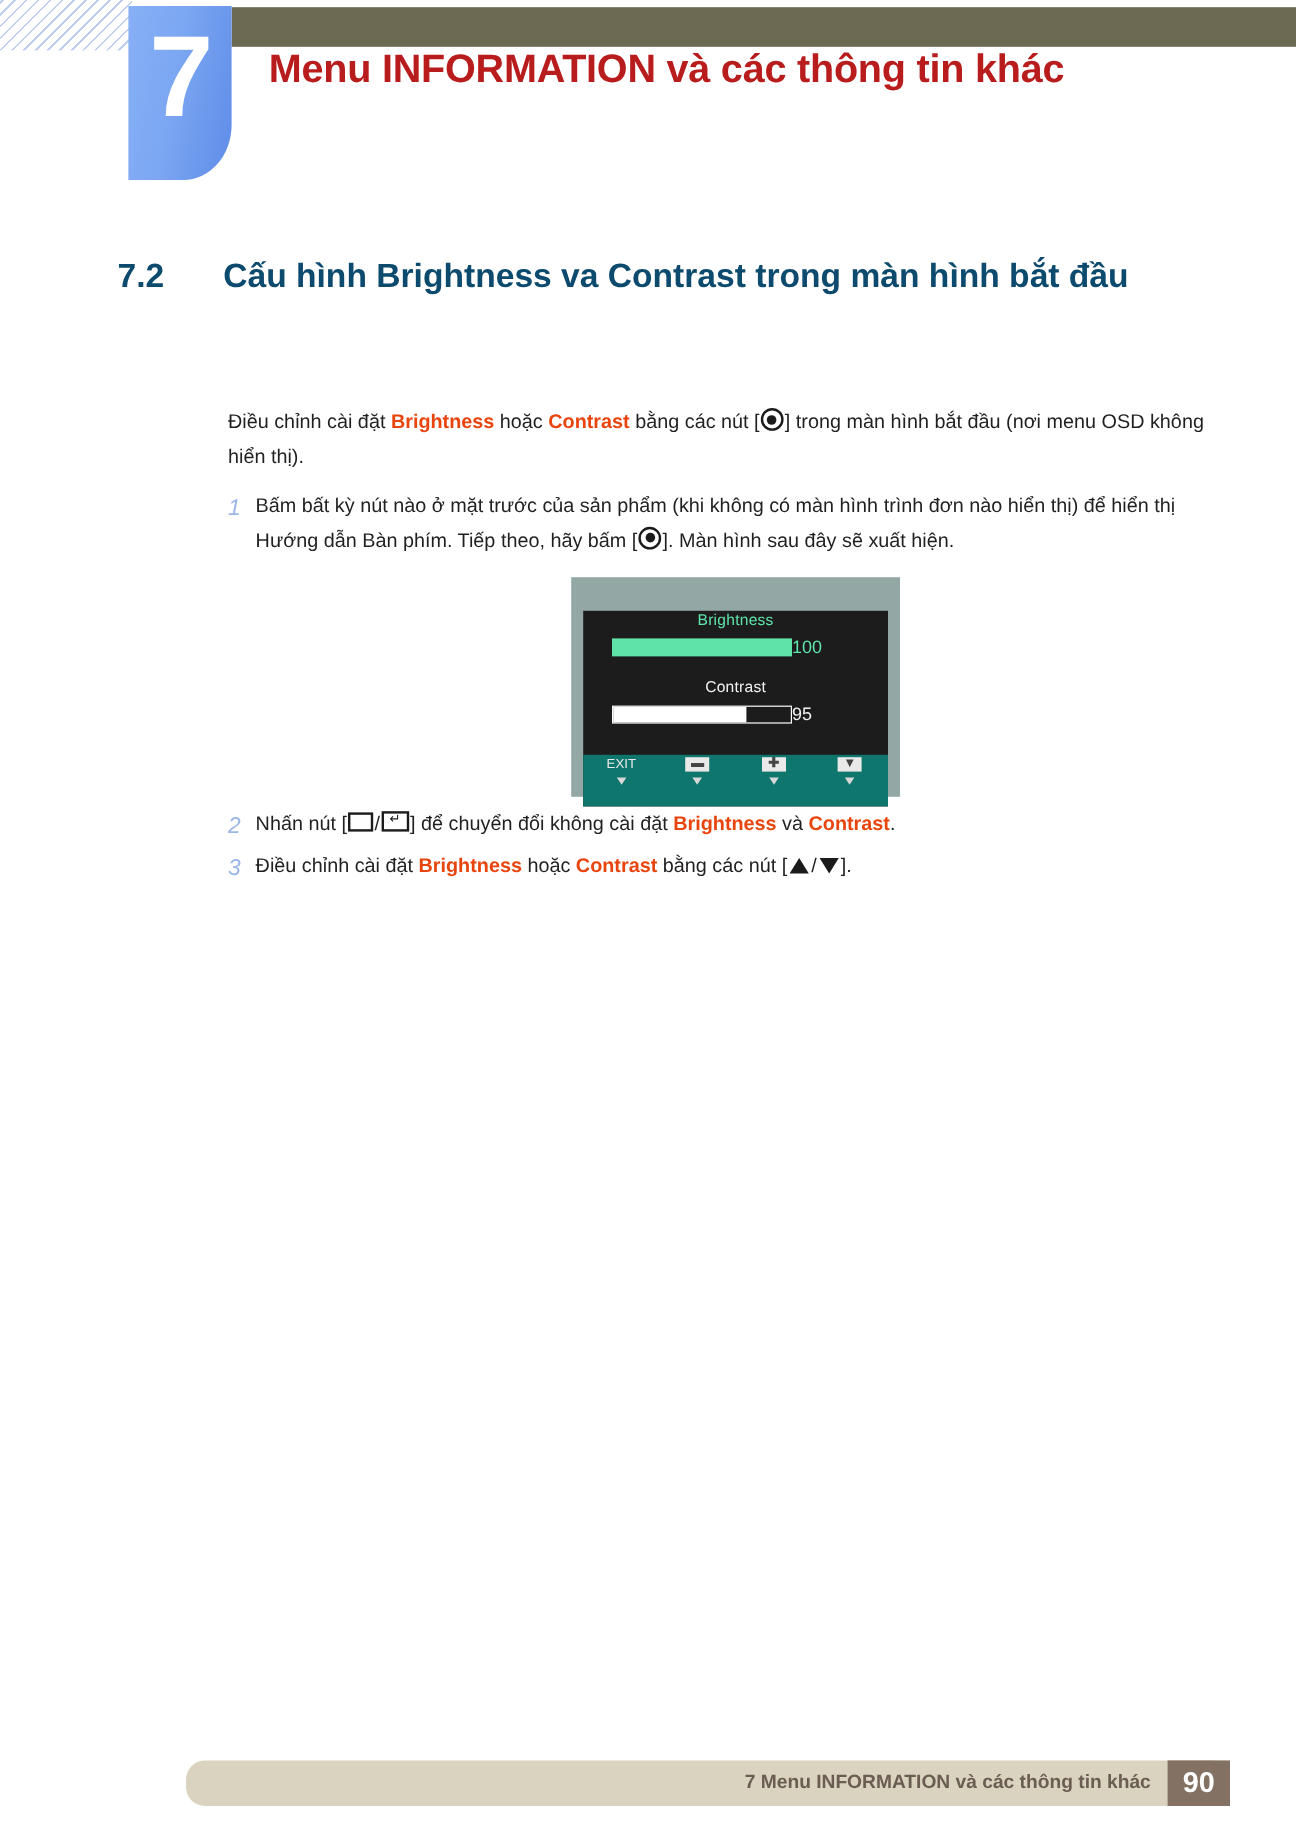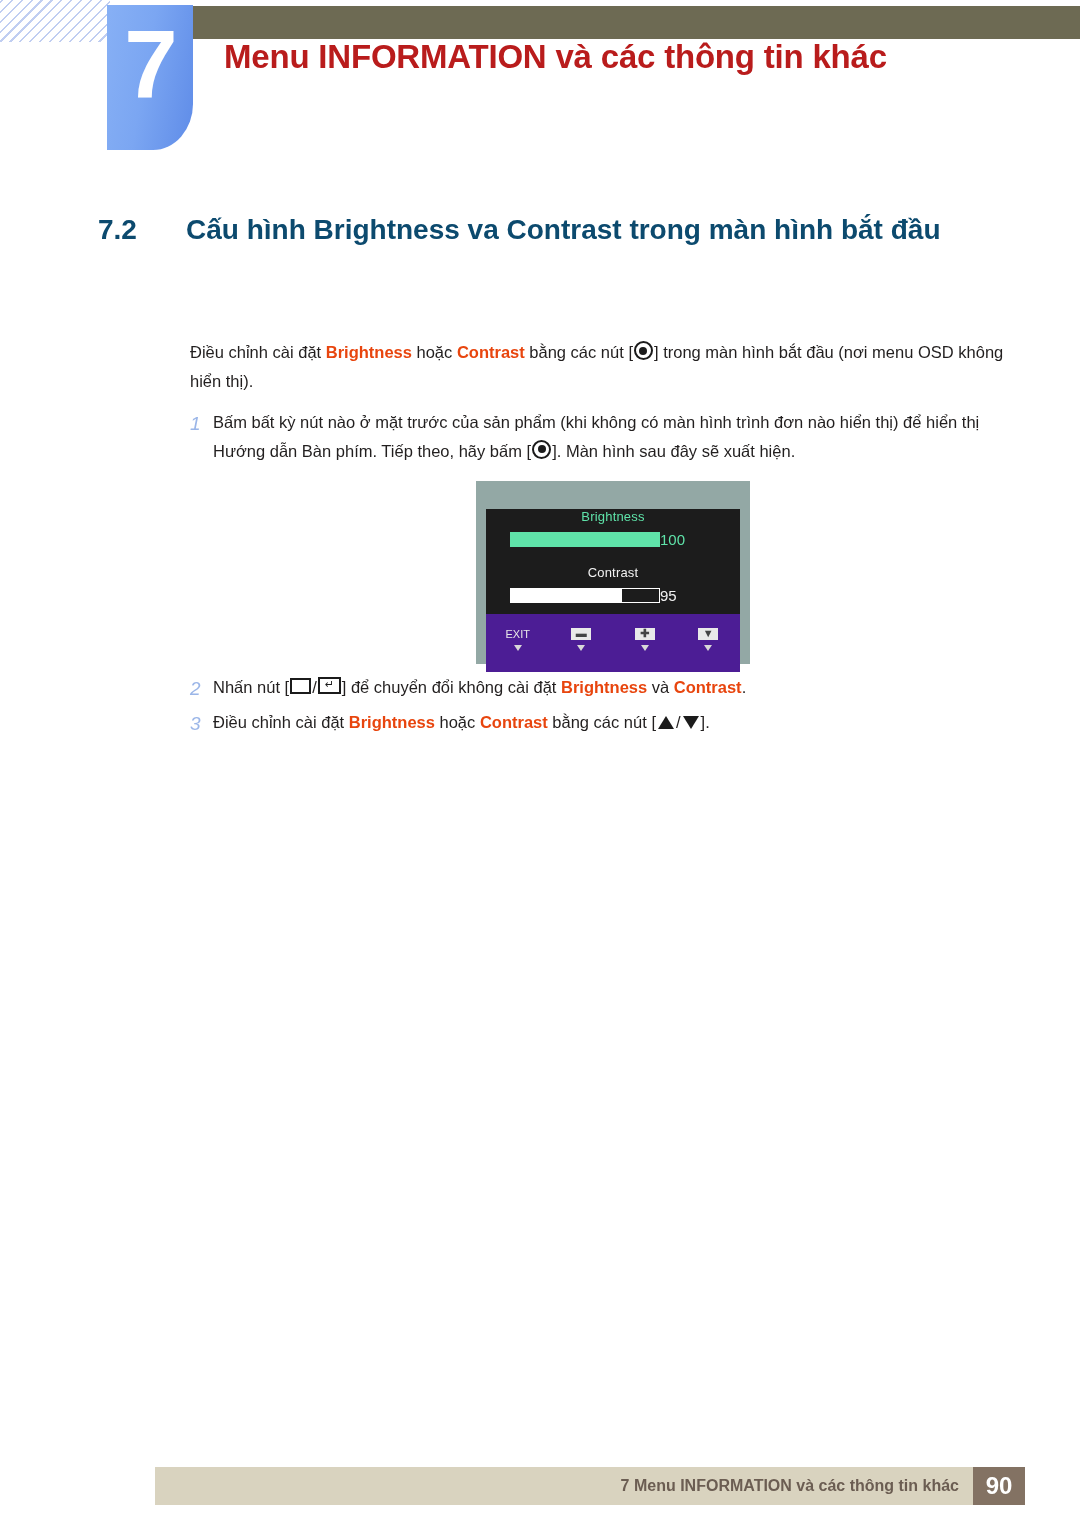--- a/index.html
+++ b/index.html
@@ -235,25 +235,25 @@
     font-size: 15px;
     margin-left: 0;
   }
   #osd-brightness-value { color: #5fe3a9; }
   #osd-contrast-value  { color: #f2f2f2; }
 
   #osd-buttonbar {
     position: absolute;
     left: 0; bottom: 0;
     width: 100%;
-    height: 58px;
-    background: #4c1d95;
+    height: 43px;
+    background: #0f766e;
     display: flex;
     align-items: flex-start;
-    padding-top: 12px;
+    padding-top: 0;
     box-sizing: border-box;
   }
   .osd-btn {
     flex: 1;
     text-align: center;
     color: #e9e9e9;
     font-size: 11px;
   }
   .osd-btn-glyph {
     height: 15px;
@@ -284,20 +284,21 @@
   
   #page-footer {
     position: absolute;
     left: 155px; bottom: 22px;
     width: 870px;
     height: 38px;
     background: #d9d3bf;
     display: flex;
     align-items: center;
     justify-content: flex-end;
+    border-radius: 16px;
   }
   #footer-text {
     color: #6b5d52;
     font-size: 16px;
     font-weight: bold;
     padding-right: 14px;
   }
   #footer-page-box {
     width: 52px;
     height: 38px;

